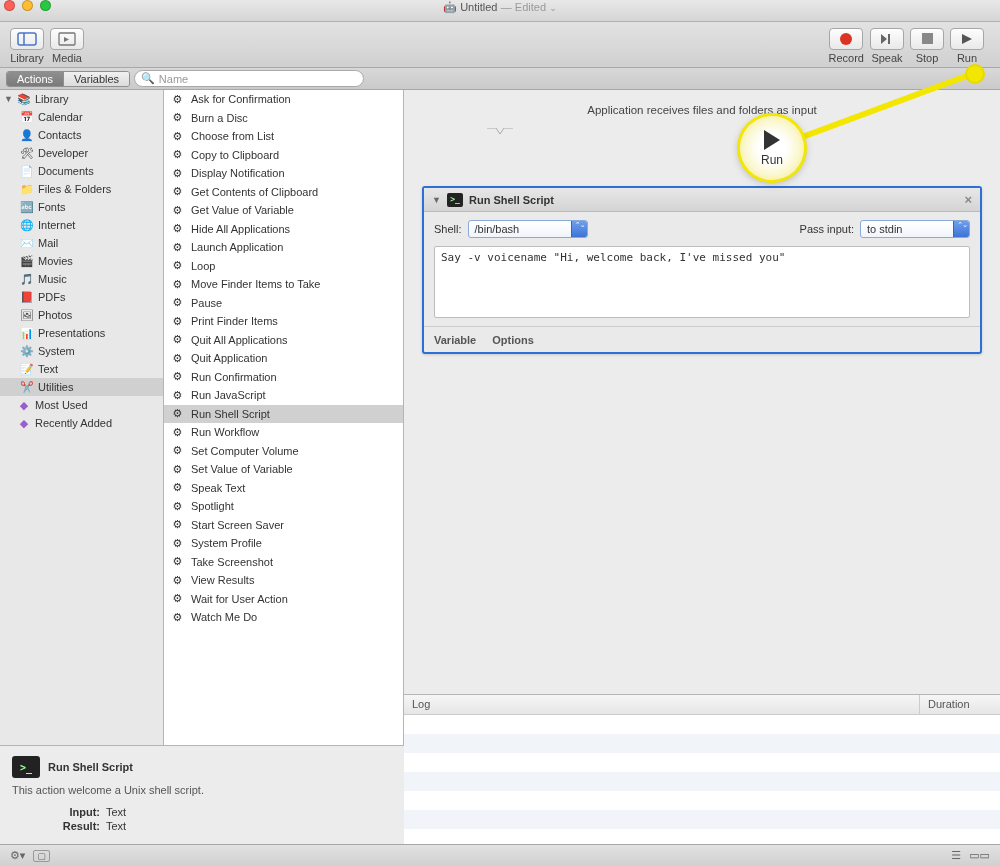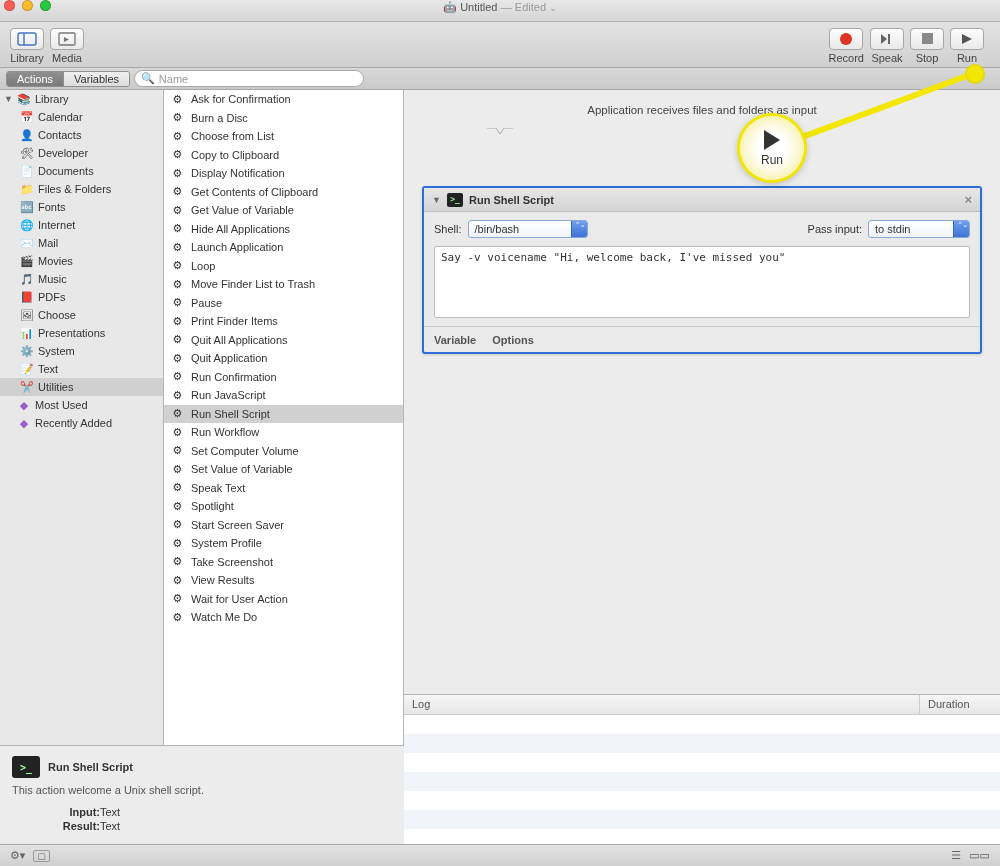--- a/index.html
+++ b/index.html
@@ -44,21 +44,21 @@
 .act-item { display: flex; align-items: center; height: 18.5px; padding-left: 6px; gap: 6px; cursor: default; }
 .act-item.sel { background: #d0d0d0; }
 .act-icn { width: 15px; height: 15px; display: flex; align-items: center; justify-content: center; font-size: 11px; }
 .act-label { font-size: 11px; color: #333; }
 
 
 .info-panel { border-top: 1px solid #b5b5b5; background: #ececec; padding: 10px 12px; font-size: 11px; }
 .info-title { font-size: 15px; font-weight: 700; margin-bottom: 6px; display: flex; align-items: center; gap: 8px; }
 .info-desc { color: #555; margin-bottom: 10px; font-size: 11px; }
 .info-row { display: flex; margin-bottom: 2px; font-size: 11px; }
-.info-row .k { width: 88px; text-align: right; font-weight: 600; margin-right: 0; }
+.info-row .k { width: 88px; text-align: right; font-weight: 600; margin-right: 6px; }
 .info-row .v { flex: 1; }
 
 
 .hint { text-align: center; padding: 14px 0; font-size: 11.5px; color: #444; }
 .notch { position: absolute; top: 128px; left: 50%; transform: translateX(-50%); width: 26px; height: 11px; }
 .notch svg { width: 100%; height: 100%; }
 
 .action-block { margin: 56px 18px 0; border: 2px solid #2d6fd6; border-radius: 3px; background: #eaeaea; box-shadow: 0 1px 3px rgba(0,0,0,.15); }
 .ab-head { height: 24px; background: linear-gradient(#e7e7e7,#d4d4d4); border-bottom: 1px solid #bbb; display: flex; align-items: center; padding: 0 8px; gap: 6px; font-weight: 600; font-size: 12px; }
 .ab-head .x { margin-left: auto; color: #888; cursor: pointer; font-size: 13px; }
@@ -218,21 +218,21 @@
             <div class="tree-item l1">
               <span class="ticn">🎵</span>
               <span class="tlabel">Music</span>
             </div>
             <div class="tree-item l1">
               <span class="ticn">📕</span>
               <span class="tlabel">PDFs</span>
             </div>
             <div class="tree-item l1">
               <span class="ticn">🖼</span>
-              <span class="tlabel">Choose</span>
+              <span class="tlabel">Photos</span>
             </div>
             <div class="tree-item l1">
               <span class="ticn">📊</span>
               <span class="tlabel">Presentations</span>
             </div>
             <div class="tree-item l1">
               <span class="ticn">⚙️</span>
               <span class="tlabel">System</span>
             </div>
             <div class="tree-item l1">
@@ -294,21 +294,21 @@
             <div class="act-item">
               <span class="act-icn">⚙︎</span>
               <span class="act-label">Launch Application</span>
             </div>
             <div class="act-item">
               <span class="act-icn">⚙︎</span>
               <span class="act-label">Loop</span>
             </div>
             <div class="act-item">
               <span class="act-icn">⚙︎</span>
-              <span class="act-label">Move Finder List to Trash</span>
+              <span class="act-label">Move Finder Items to Take</span>
             </div>
             <div class="act-item">
               <span class="act-icn">⚙︎</span>
               <span class="act-label">Pause</span>
             </div>
             <div class="act-item">
               <span class="act-icn">⚙︎</span>
               <span class="act-label">Print Finder Items</span>
             </div>
             <div class="act-item">
@@ -408,21 +408,21 @@
         <span class="x">×</span>
       </div>
       <div class="ab-body">
         <div class="ab-row">
           <label>Shell:</label>
           <span class="sel-ctrl" style="width:120px;">
               <span>/bin/bash</span>
             </span>
           <span style="flex:1"></span>
           <label>Pass input:</label>
-          <span class="sel-ctrl" style="width:102px;">
+          <span class="sel-ctrl" style="width:110px;">
               <span>to stdin</span>
             </span>
         </div>
         <div class="code">Say -v voicename "Hi, welcome back, I've missed you"</div>
       </div>
       <div class="ab-foot">
         <span>Variable</span>
         <span>Options</span>
       </div>
     </div>

